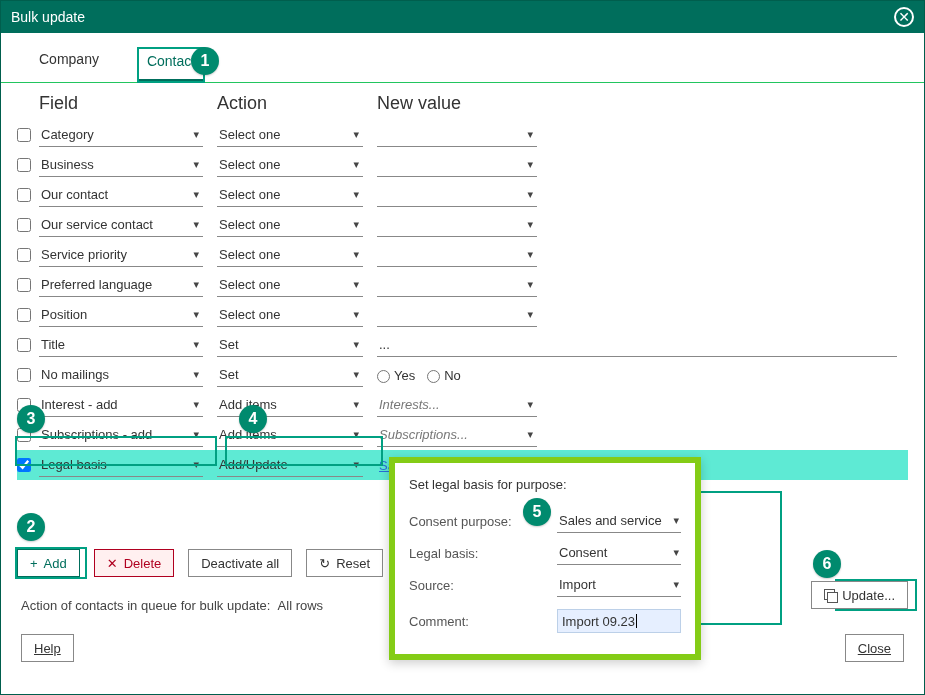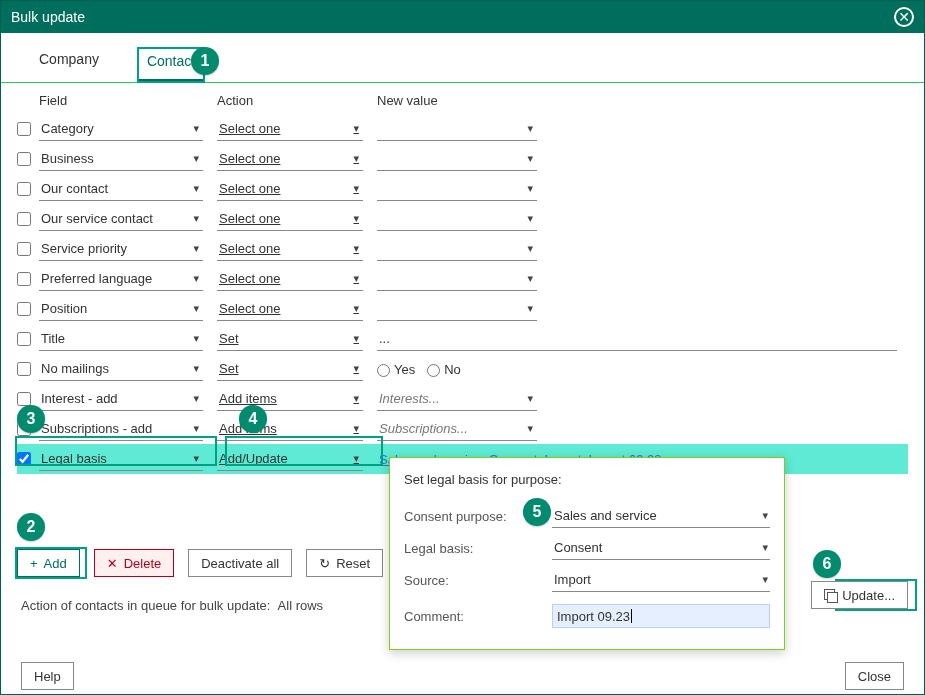--- a/index.html
+++ b/index.html
@@ -56,21 +56,21 @@
   }
   .callout-tab-wrap {
     border: 2px solid #00a082;
     padding: 0;
     margin-bottom: -1px;
     position: relative;
   }
   .columns-header {
     display: flex;
     padding: 10px 16px 6px 16px;
-    font-size: 13px;
+    font-size: 18px;
     color: #333;
   }
   .col-check { width: 22px; }
   .col-field { width: 178px; }
   .col-action { width: 160px; }
   .col-value { flex: 1; }
   .rows {
     padding: 0 16px;
   }
   .row {
@@ -95,21 +95,21 @@
     display: flex;
     align-items: center;
     justify-content: space-between;
     border-bottom: 1px solid #888;
     height: 24px;
     padding: 0 4px 0 2px;
     margin-right: 14px;
     cursor: pointer;
   }
   .field-cell { width: 164px; }
-  .action-cell { width: 146px; text-decoration: underline; }
+  .action-cell { width: 146px; }
   .value-cell {
     flex: 1;
     display: flex;
     align-items: center;
     height: 24px;
     border-bottom: 1px solid #888;
     padding: 0 4px 0 2px;
   }
   .value-cell.short { max-width: 160px; justify-content: flex-end; }
   .value-cell.long { max-width: 520px; }
@@ -171,34 +171,35 @@
   .status-line {
     position: absolute;
     left: 20px;
     top: 597px;
     font-size: 13px;
     color: #444;
   }
 
   .footer {
     position: absolute;
-    bottom: 4px;
+    bottom: 32px;
     left: 20px;
     right: 20px;
     display: flex;
     justify-content: space-between;
+    text-decoration: underline;
   }
 
   .popup {
     position: absolute;
     left: 388px;
     top: 456px;
-    width: 396px;
+    width: 312px;
     background: #fff;
-    border: 1px solid #84cc16;
+    border: 6px solid #84cc16;
     box-shadow: 0 3px 10px rgba(0,0,0,0.2);
     padding: 14px 14px 16px 14px;
     z-index: 5;
   }
   .popup-title { font-size: 13px; color: #333; margin-bottom: 14px; }
   .popup-row { display: flex; align-items: center; height: 30px; margin-bottom: 2px; }
   .popup-label { width: 148px; color: #555; }
   .popup-input {
     flex: 1;
     border-bottom: 1px solid #888;

